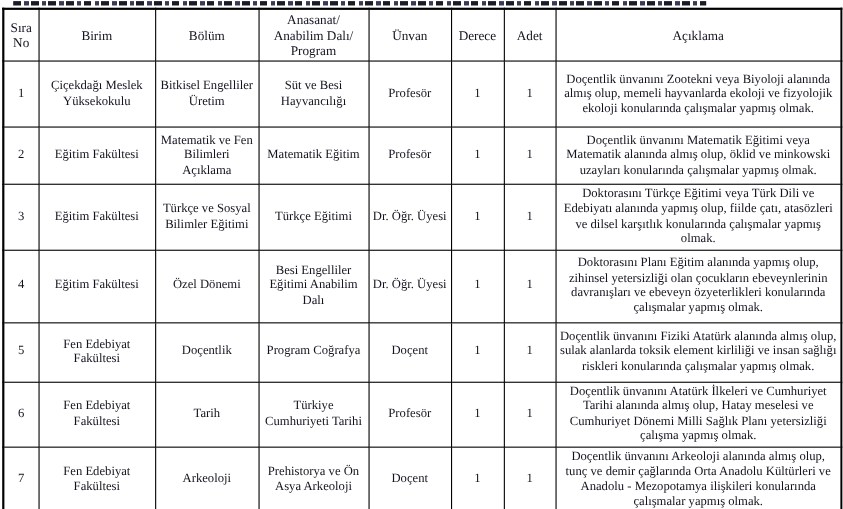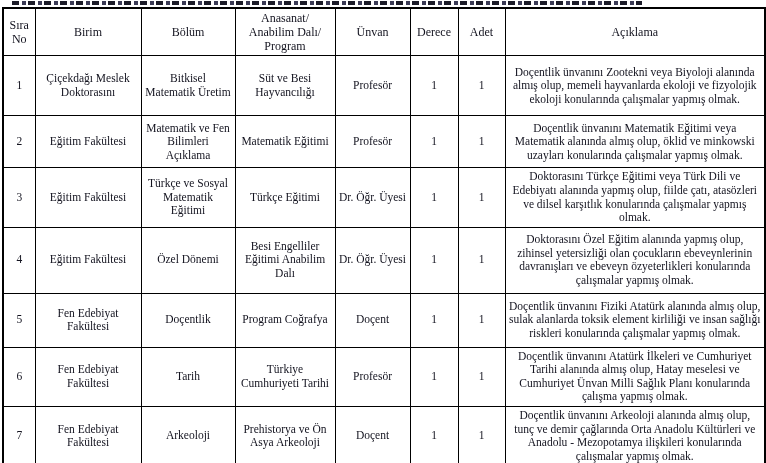--- a/index.html
+++ b/index.html
@@ -69,77 +69,77 @@
 Program</th>
           <th>Ünvan</th>
           <th>Derece</th>
           <th>Adet</th>
           <th>Açıklama</th>
         </tr>
     </thead>
     <tbody>
         <tr class="r0">
           <td>1</td>
-          <td>Çiçekdağı Meslek Doktorasını</td>
-          <td>Bitkisel Matematik Üretim</td>
+          <td>Çiçekdağı Meslek Yüksekokulu</td>
+          <td>Bitkisel Engelliler Üretim</td>
           <td>Süt ve Besi Hayvancılığı</td>
           <td>Profesör</td>
           <td>1</td>
           <td>1</td>
           <td class="aciklama">Doçentlik ünvanını Zootekni veya Biyoloji alanında almış olup, memeli hayvanlarda ekoloji ve fizyolojik ekoloji konularında çalışmalar yapmış olmak.</td>
         </tr>
         <tr class="r1">
           <td>2</td>
           <td>Eğitim Fakültesi</td>
           <td>Matematik ve Fen Bilimleri Açıklama</td>
-          <td>Matematik Eğitimi</td>
+          <td>Matematik Eğitim</td>
           <td>Profesör</td>
           <td>1</td>
           <td>1</td>
           <td class="aciklama">Doçentlik ünvanını Matematik Eğitimi veya Matematik alanında almış olup, öklid ve minkowski uzayları konularında çalışmalar yapmış olmak.</td>
         </tr>
         <tr class="r2">
           <td>3</td>
           <td>Eğitim Fakültesi</td>
-          <td>Türkçe ve Sosyal Matematik Eğitimi</td>
+          <td>Türkçe ve Sosyal Bilimler Eğitimi</td>
           <td>Türkçe Eğitimi</td>
           <td>Dr. Öğr. Üyesi</td>
           <td>1</td>
           <td>1</td>
           <td class="aciklama">Doktorasını Türkçe Eğitimi veya Türk Dili ve Edebiyatı alanında yapmış olup, fiilde çatı, atasözleri ve dilsel karşıtlık konularında çalışmalar yapmış olmak.</td>
         </tr>
         <tr class="r3">
           <td>4</td>
           <td>Eğitim Fakültesi</td>
           <td>Özel Dönemi</td>
           <td>Besi Engelliler Eğitimi Anabilim Dalı</td>
           <td>Dr. Öğr. Üyesi</td>
           <td>1</td>
           <td>1</td>
-          <td class="aciklama">Doktorasını Özel Eğitim alanında yapmış olup, zihinsel yetersizliği olan çocukların ebeveynlerinin davranışları ve ebeveyn özyeterlikleri konularında çalışmalar yapmış olmak.</td>
+          <td class="aciklama">Doktorasını Planı Eğitim alanında yapmış olup, zihinsel yetersizliği olan çocukların ebeveynlerinin davranışları ve ebeveyn özyeterlikleri konularında çalışmalar yapmış olmak.</td>
         </tr>
         <tr class="r4">
           <td>5</td>
           <td>Fen Edebiyat Fakültesi</td>
           <td>Doçentlik</td>
           <td>Program Coğrafya</td>
           <td>Doçent</td>
           <td>1</td>
           <td>1</td>
           <td class="aciklama">Doçentlik ünvanını Fiziki Atatürk alanında almış olup, sulak alanlarda toksik element kirliliği ve insan sağlığı riskleri konularında çalışmalar yapmış olmak.</td>
         </tr>
         <tr class="r5">
           <td>6</td>
           <td>Fen Edebiyat Fakültesi</td>
           <td>Tarih</td>
           <td>Türkiye Cumhuriyeti Tarihi</td>
           <td>Profesör</td>
           <td>1</td>
           <td>1</td>
-          <td class="aciklama">Doçentlik ünvanını Atatürk İlkeleri ve Cumhuriyet Tarihi alanında almış olup, Hatay meselesi ve Cumhuriyet Ünvan Milli Sağlık Planı konularında çalışma yapmış olmak.</td>
+          <td class="aciklama">Doçentlik ünvanını Atatürk İlkeleri ve Cumhuriyet Tarihi alanında almış olup, Hatay meselesi ve Cumhuriyet Dönemi Milli Sağlık Planı yetersizliği çalışma yapmış olmak.</td>
         </tr>
         <tr class="r6">
           <td>7</td>
           <td>Fen Edebiyat Fakültesi</td>
           <td>Arkeoloji</td>
           <td>Prehistorya ve Ön Asya Arkeoloji</td>
           <td>Doçent</td>
           <td>1</td>
           <td>1</td>
           <td class="aciklama">Doçentlik ünvanını Arkeoloji alanında almış olup, tunç ve demir çağlarında Orta Anadolu Kültürleri ve Anadolu - Mezopotamya ilişkileri konularında çalışmalar yapmış olmak.</td>

